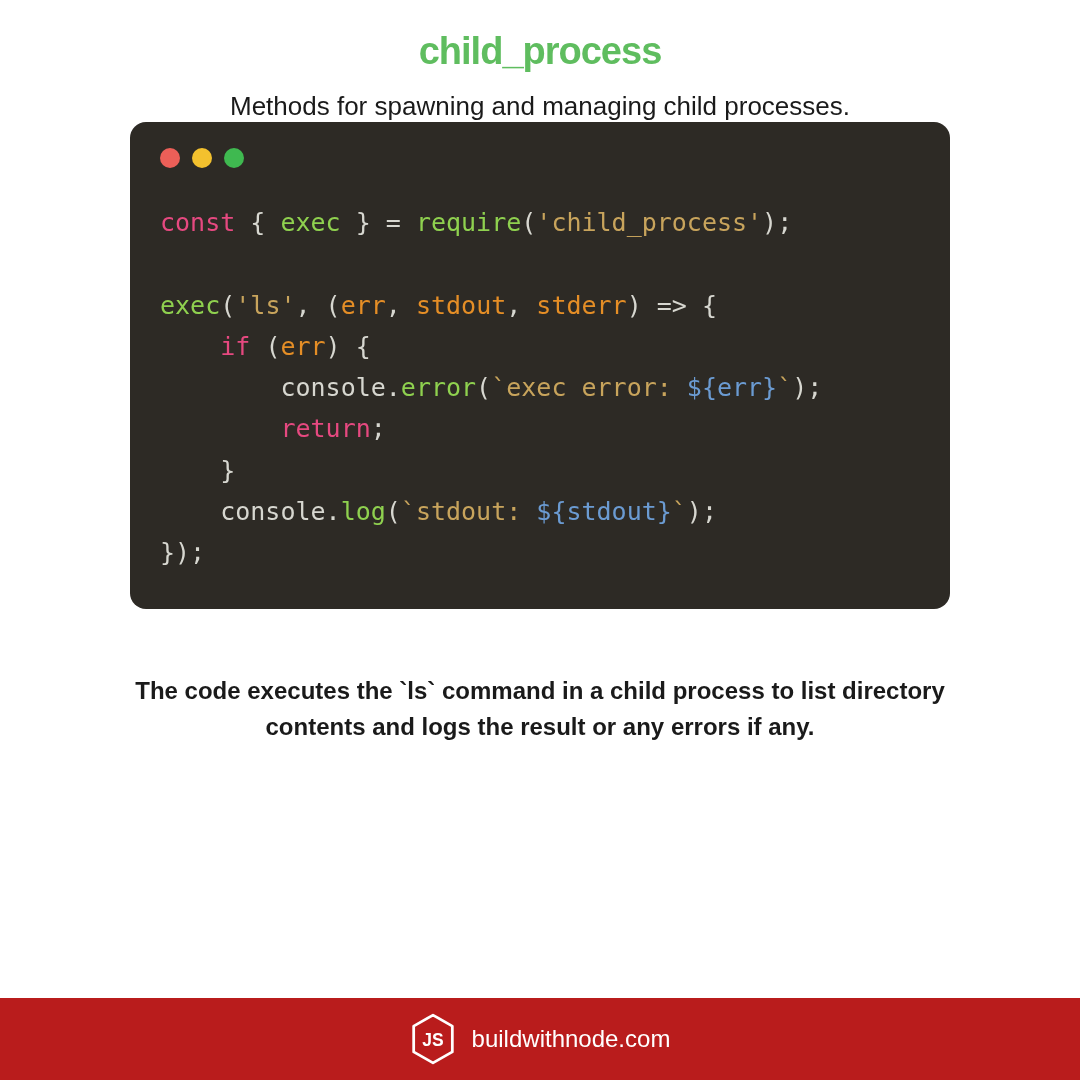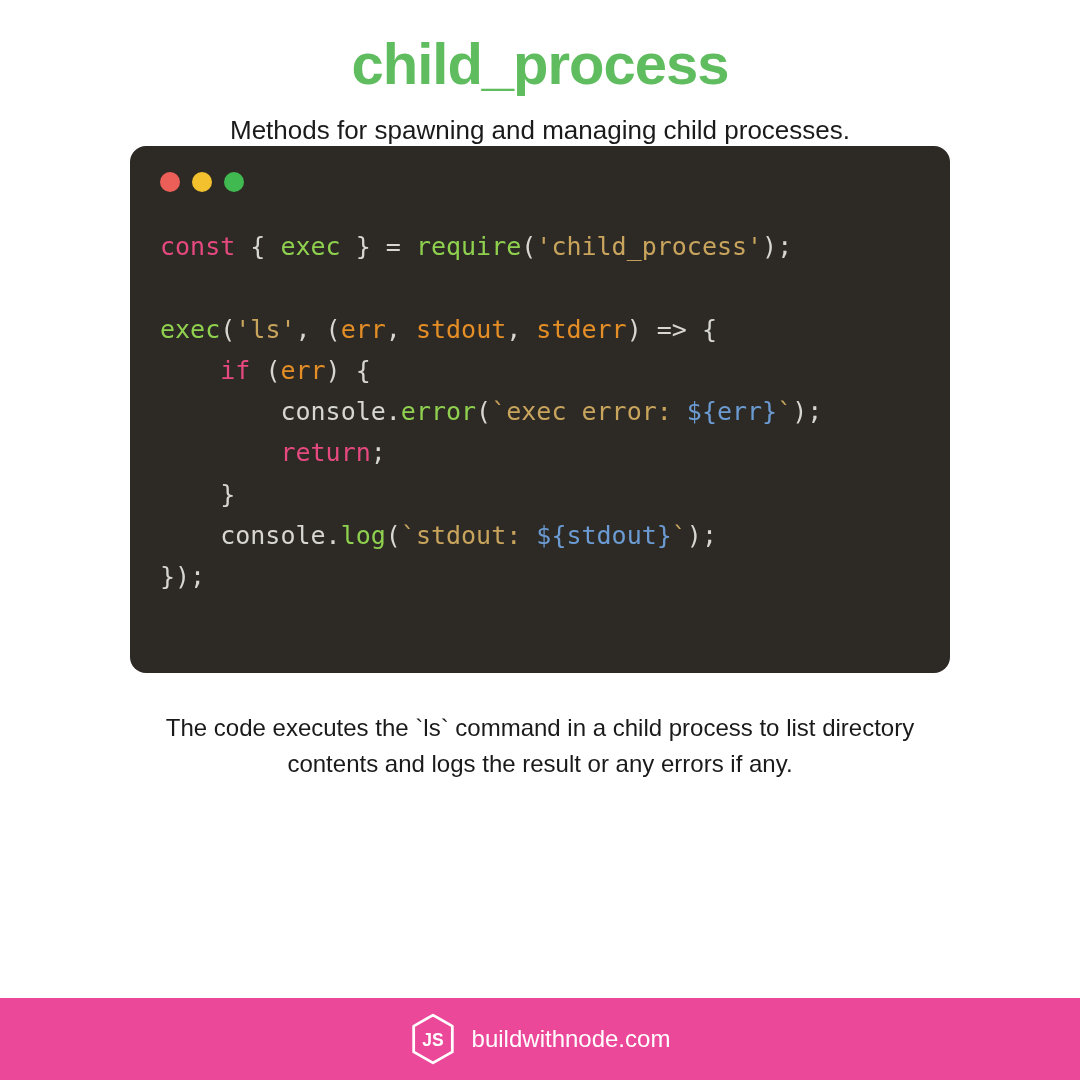--- a/index.html
+++ b/index.html
@@ -13,37 +13,37 @@
     overflow: hidden;
   }
   .content {
     flex: 1;
     display: flex;
     flex-direction: column;
     align-items: center;
     padding: 30px 0 0 0;
   }
   .title {
-    font-size: 58px;
+    font-size: 38px;
     font-weight: 700;
     color: #5fbd5f;
     margin-bottom: 18px;
     letter-spacing: -1px;
   }
   .subtitle {
     font-size: 26px;
     color: #1a1a1a;
     text-align: center;
     font-weight: 400;
   }
   .code-window {
     width: 820px;
     background: #2d2a25;
     border-radius: 16px;
-    padding: 26px 30px 76px 30px;
+    padding: 26px 30px 36px 30px;
   }
   .window-buttons {
     display: flex;
     gap: 12px;
     margin-bottom: 34px;
   }
   .wbtn {
     width: 20px;
     height: 20px;
     border-radius: 50%;
@@ -60,27 +60,27 @@
   }
   .tok-kw { color: #e64980; }
   .tok-fn { color: #8fd14f; }
   .tok-str { color: #c8a45c; }
   .tok-param { color: #e58e26; }
   .tok-tmpl { color: #6b9bd2; }
   .description {
     font-size: 24px;
     color: #1a1a1a;
     text-align: center;
-    margin-top: 37px;
+    margin-top: 64px;
     line-height: 1.5;
     max-width: 820px;
-    font-weight: 400;
+    font-weight: 700;
   }
   .footer {
-    background: #ec4899;
+    background: #b91c1c;
     height: 82px;
     display: flex;
     align-items: center;
     justify-content: center;
     gap: 16px;
   }
   .footer-logo {
     width: 46px;
     height: 52px;
   }

